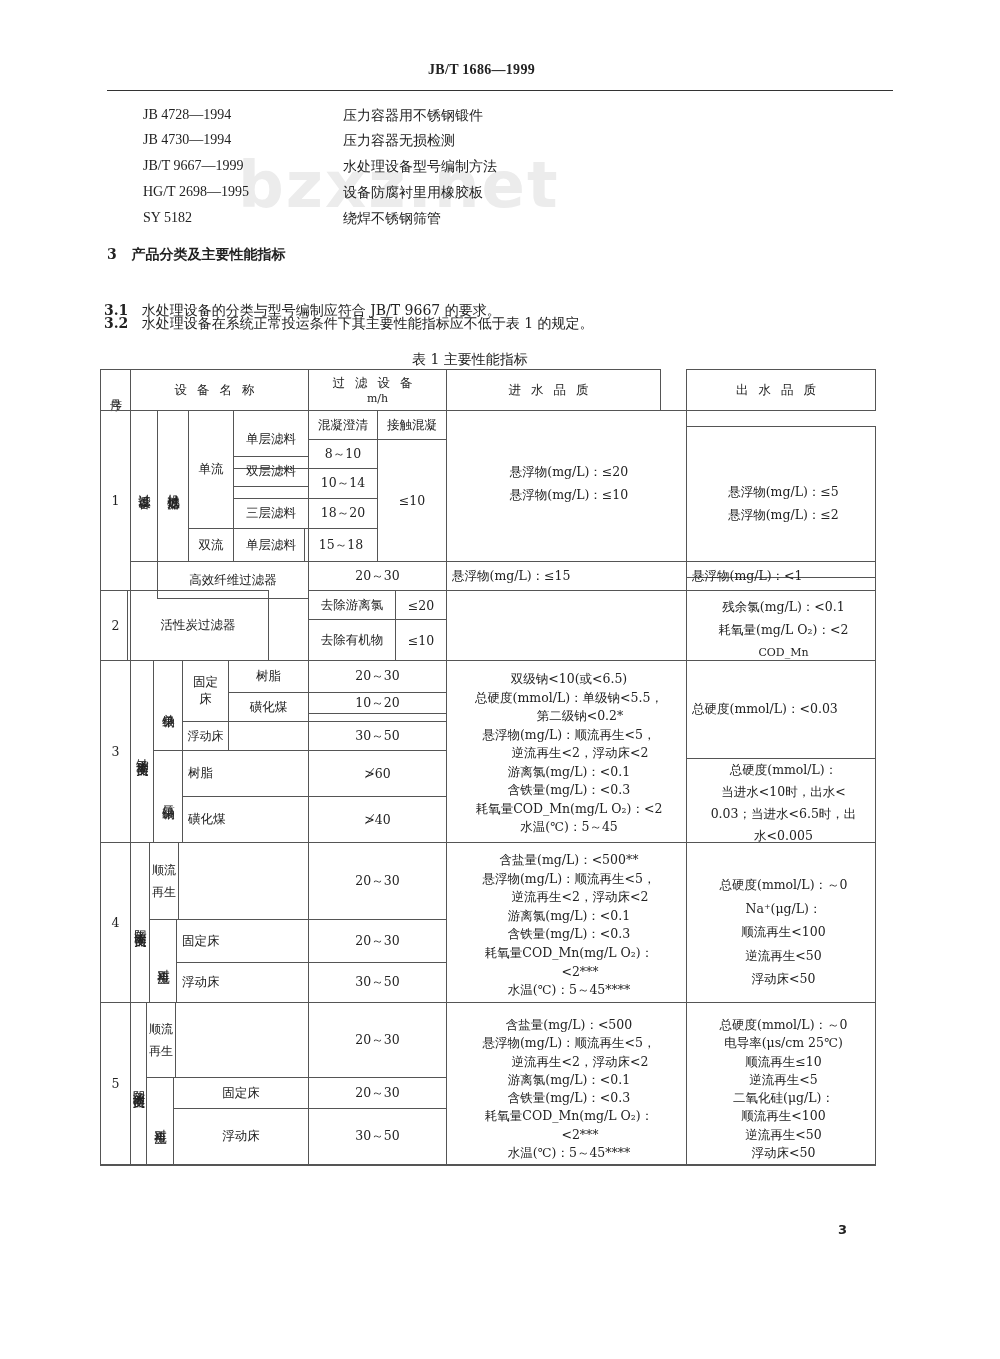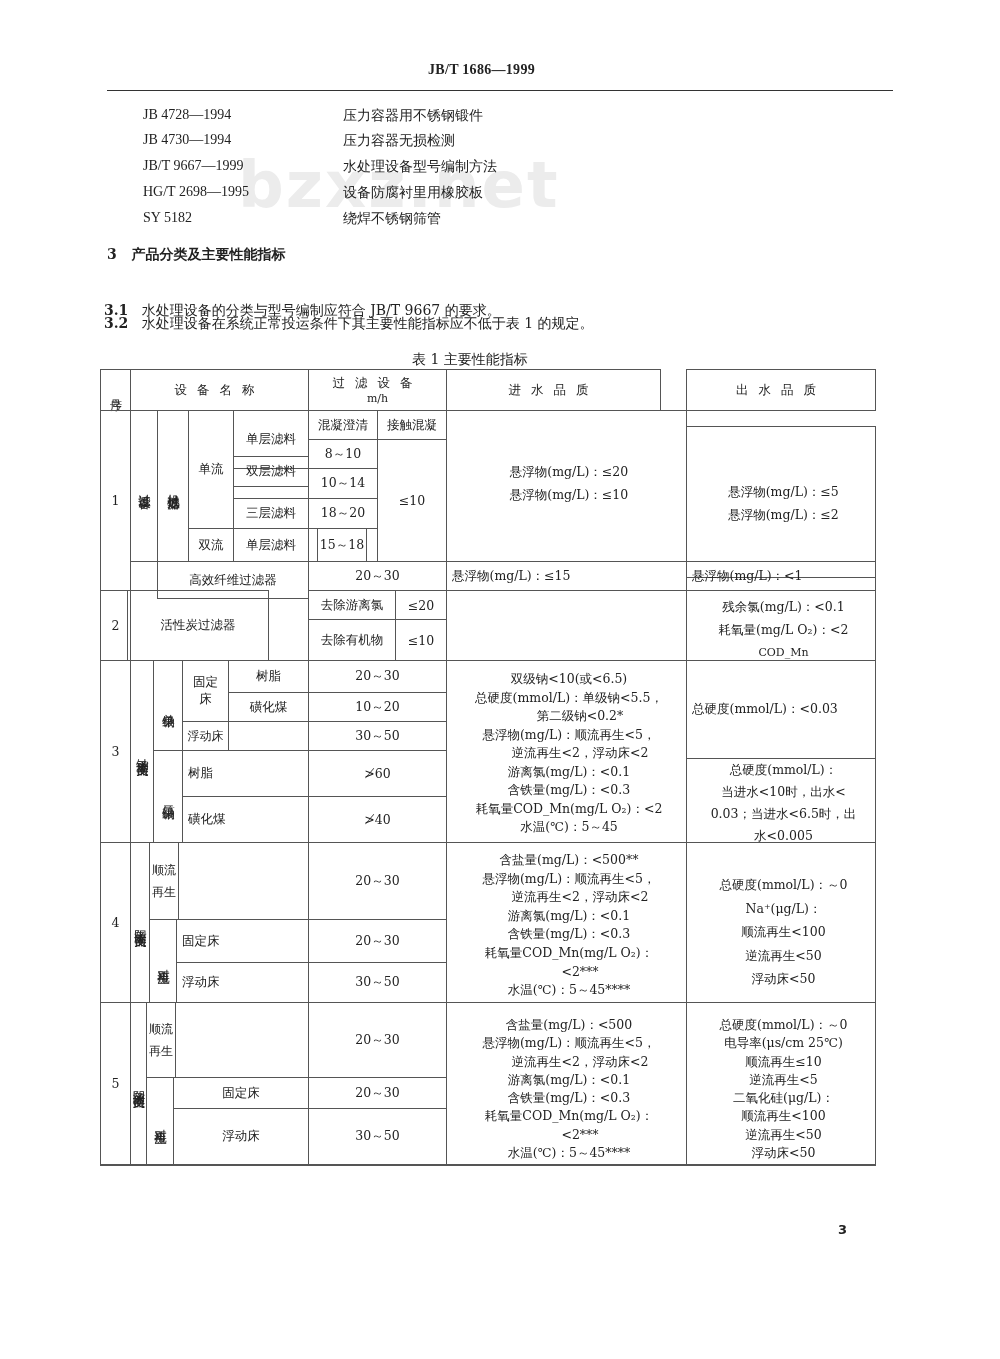--- a/index.html
+++ b/index.html
@@ -80,21 +80,21 @@
   <div class="cell" style="left:188px;top:528px;width:46px;height:34px">双流</div>
   <div class="cell" style="left:233px;top:410px;width:76px;height:59px">单层滤料</div>
   <div class="cell" style="left:233px;top:456px;width:76px;height:31px">双层滤料</div>
   <div class="cell" style="left:233px;top:498px;width:76px;height:31px">三层滤料</div>
   <div class="cell" style="left:233px;top:528px;width:76px;height:34px">单层滤料</div>
   <div class="cell" style="left:308px;top:410px;width:70px;height:30px">混凝澄清</div>
   <div class="cell" style="left:377px;top:410px;width:70px;height:30px">接触混凝</div>
   <div class="cell" style="left:308px;top:439px;width:70px;height:30px">8～10</div>
   <div class="cell" style="left:308px;top:468px;width:70px;height:31px">10～14</div>
   <div class="cell" style="left:308px;top:498px;width:70px;height:31px">18～20</div>
-  <div class="cell" style="left:317px;top:528px;width:50px;height:34px">15～18</div>
+  <div class="cell" style="left:304px;top:528px;width:74px;height:34px">15～18</div>
   <div class="cell" style="left:377px;top:439px;width:70px;height:123px">≤10</div>
   <div class="cell left lines" style="left:446px;top:410px;width:241px;height:152px;padding-top:52px">
     <div>悬浮物(mg/L)：≤20</div>
     <div style="margin-top:6px">悬浮物(mg/L)：≤10</div>
   </div>
   <div class="cell left lines" style="left:686px;top:426px;width:190px;height:152px;padding-top:56px">
     <div>悬浮物(mg/L)：≤5</div>
     <div style="margin-top:6px">悬浮物(mg/L)：≤2</div>
   </div>
   <div class="cell" style="left:157px;top:561px;width:152px;height:38px">高效纤维过滤器</div>
@@ -120,21 +120,21 @@
   <div class="cell vt" style="left:153px;top:660px;width:30px;height:91px">单级钠</div>
   <div class="cell vt" style="left:153px;top:750px;width:30px;height:93px">第二级钠</div>
   <div class="cell" style="left:182px;top:660px;width:47px;height:62px;padding:4px">固定床</div>
   <div class="cell" style="left:182px;top:721px;width:47px;height:30px;font-size:12px">浮动床</div>
   <div class="cell" style="left:228px;top:660px;width:81px;height:33px">树脂</div>
   <div class="cell" style="left:228px;top:692px;width:81px;height:30px">磺化煤</div>
   <div class="cell" style="left:228px;top:721px;width:81px;height:30px"></div>
   <div class="cell left" style="left:182px;top:750px;width:127px;height:47px">树脂</div>
   <div class="cell left" style="left:182px;top:796px;width:127px;height:47px">磺化煤</div>
   <div class="cell" style="left:308px;top:660px;width:139px;height:33px">20～30</div>
-  <div class="cell" style="left:308px;top:692px;width:139px;height:30px">10～20</div>
+  <div class="cell" style="left:308px;top:692px;width:139px;height:22px">10～20</div>
   <div class="cell" style="left:308px;top:721px;width:139px;height:30px">30～50</div>
   <div class="cell" style="left:308px;top:750px;width:139px;height:47px">≯60</div>
   <div class="cell" style="left:308px;top:796px;width:139px;height:47px">≯40</div>
   <div class="cell left lines" style="left:446px;top:660px;width:241px;height:183px;padding-top:9px;line-height:18.5px">
     <div>双级钠&lt;10(或&lt;6.5)</div>
     <div>总硬度(mmol/L)：单级钠&lt;5.5，</div>
     <div class="ind">  第二级钠&lt;0.2*</div>
     <div>悬浮物(mg/L)：顺流再生&lt;5，</div>
     <div class="ind">  逆流再生&lt;2，浮动床&lt;2</div>
     <div>游离氯(mg/L)：&lt;0.1</div>

